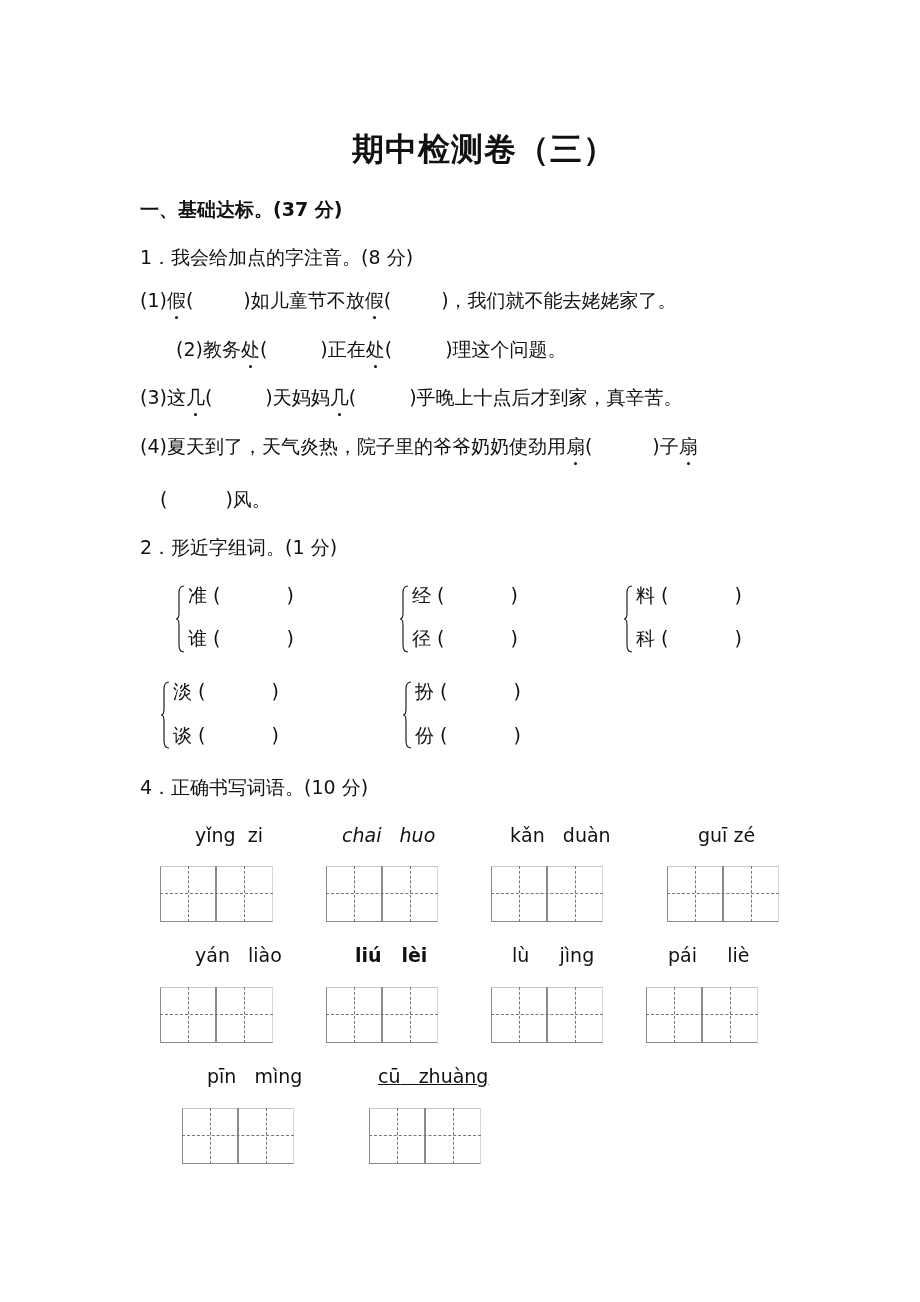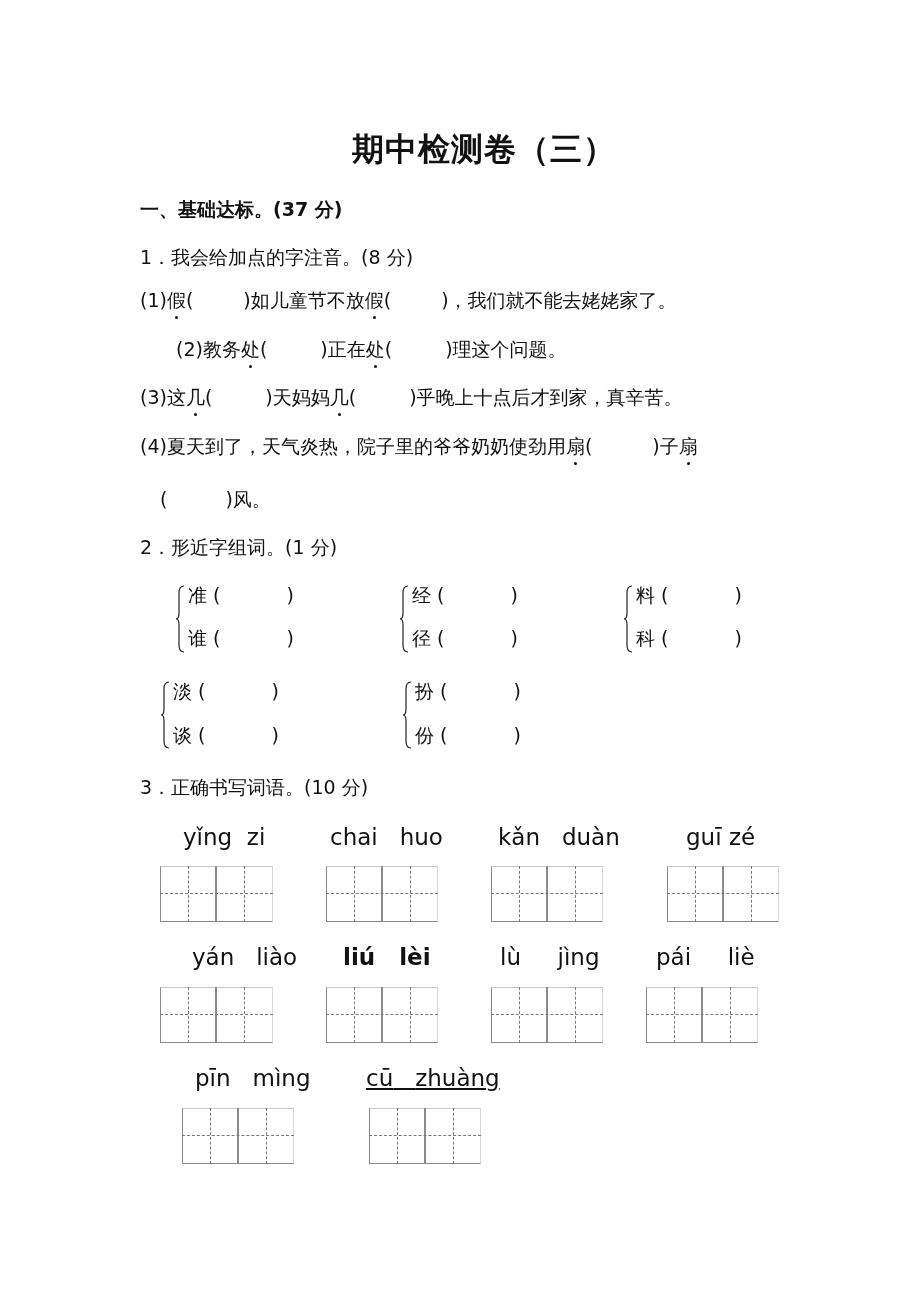--- a/index.html
+++ b/index.html
@@ -9,21 +9,21 @@
   .title { top: 128px; left: 0; width: 968px; text-align: center; font-size: 32px; font-weight: bold; letter-spacing: 1px; }
   .section { left: 140px; top: 197px; font-size: 19px; font-weight: bold; }
   .q { left: 140px; font-size: 19px; }
   .line { left: 140px; font-size: 19px; }
   .dot { position: relative; display: inline-block; }
   .dot::after { content: ""; position: absolute; left: 50%; bottom: -5px; width: 3px; height: 3px; margin-left: -1.5px; border-radius: 50%; background: #111; }
   .blank { display: inline-block; }
   .pair { font-size: 19px; }
   .brace { position: absolute; left: 0; top: 2px; width: 8px; height: 68px; }
   .pair-row { position: absolute; left: 12px; }
-  .pinyin { font-size: 23px; }
+  .pinyin { font-size: 19px; margin-left: 12px; }
   .grid { position: absolute; height: 56px; }
   .grid .frame { position: absolute; inset: 0; border-top: 1px solid #c8c8c8; border-bottom: 1px solid #8a8a8a; border-left: 1px solid #8a8a8a; border-right: 1px solid #d8d8d8; box-sizing: border-box; }
   .grid .mid { position: absolute; top: 0; width: 0; height: 56px; border-left: 2px solid #8a8a8a; }
   .grid .hdash { position: absolute; left: 0; right: 0; top: 27px; border-top: 1px dashed #777; }
   .grid .vdash { position: absolute; top: 0; height: 56px; border-left: 1px dashed #777; }
 </style>
 </head>
 <body>
 
 <div class="abs title">期中检测卷（三）</div>
@@ -86,24 +86,24 @@
 </div>
 
 <div class="abs pair" style="left:403px; top:679px; width:150px; height:72px;">
   <svg class="brace" viewBox="0 0 8 68">
       <path d="M8 1 Q3 1 3 8 L3 28 Q3 34 0 34 Q3 34 3 40 L3 60 Q3 67 8 67" fill="none" stroke="#222" stroke-width="1.2"></path>
     </svg>
   <div class="pair-row" style="top:0;"><span>扮</span> <span>(</span><span class="blank" style="width:66px"></span><span>)</span></div>
   <div class="pair-row" style="top:44px;"><span>份</span> <span>(</span><span class="blank" style="width:66px"></span><span>)</span></div>
 </div>
 
-<div class="abs q" style="top:775px;">3．正确书写词语。(10 分)</div>
+<div class="abs q" style="top:775px;">4．正确书写词语。(10 分)</div>
 
 <div class="abs pinyin" style="left:183px; top:824px;"><span>yǐng</span>&nbsp;&nbsp;<span>zi</span></div>
-<div class="abs pinyin" style="left:330px; top:824px;"><span>chai</span>&nbsp;&nbsp;&nbsp;<span>huo</span></div>
+<div class="abs pinyin" style="left:330px; top:824px;font-style:italic;"><span>chai</span>&nbsp;&nbsp;&nbsp;<span>huo</span></div>
 <div class="abs pinyin" style="left:498px; top:824px;"><span>kǎn</span>&nbsp;&nbsp;&nbsp;<span>duàn</span></div>
 <div class="abs pinyin" style="left:686px; top:824px;"><span>guī</span>&nbsp;<span>zé</span></div>
 
 <div class="grid" style="left:160px; top:866px; width:113px;">
     <div class="frame"></div>
     <div class="mid" style="left:55px"></div>
     <div class="hdash"></div>
     <div class="vdash" style="left:28px"></div>
     <div class="vdash" style="left:84px"></div>
   </div>
@@ -122,21 +122,21 @@
     <div class="vdash" style="left:84px"></div>
   </div>
 <div class="grid" style="left:667px; top:866px; width:112px;">
     <div class="frame"></div>
     <div class="mid" style="left:55px"></div>
     <div class="hdash"></div>
     <div class="vdash" style="left:28px"></div>
     <div class="vdash" style="left:84px"></div>
   </div>
 
-<div class="abs pinyin" style="left:192px; top:944px;text-align:center;"><span>yán</span>&nbsp;&nbsp;&nbsp;<span>liào</span></div>
+<div class="abs pinyin" style="left:183px; top:944px;text-align:center;"><span>yán</span>&nbsp;&nbsp;&nbsp;<span>liào</span></div>
 <div class="abs pinyin" style="left:343px; top:944px;font-weight:bold;"><span>liú</span>&nbsp;&nbsp;&nbsp;<span>lèi</span></div>
 <div class="abs pinyin" style="left:500px; top:944px;"><span>lù</span>&nbsp;&nbsp;&nbsp;&nbsp;&nbsp;<span>jìng</span></div>
 <div class="abs pinyin" style="left:656px; top:944px;"><span>pái</span>&nbsp;&nbsp;&nbsp;&nbsp;&nbsp;<span>liè</span></div>
 
 <div class="grid" style="left:160px; top:987px; width:113px;">
     <div class="frame"></div>
     <div class="mid" style="left:55px"></div>
     <div class="hdash"></div>
     <div class="vdash" style="left:28px"></div>
     <div class="vdash" style="left:84px"></div>

